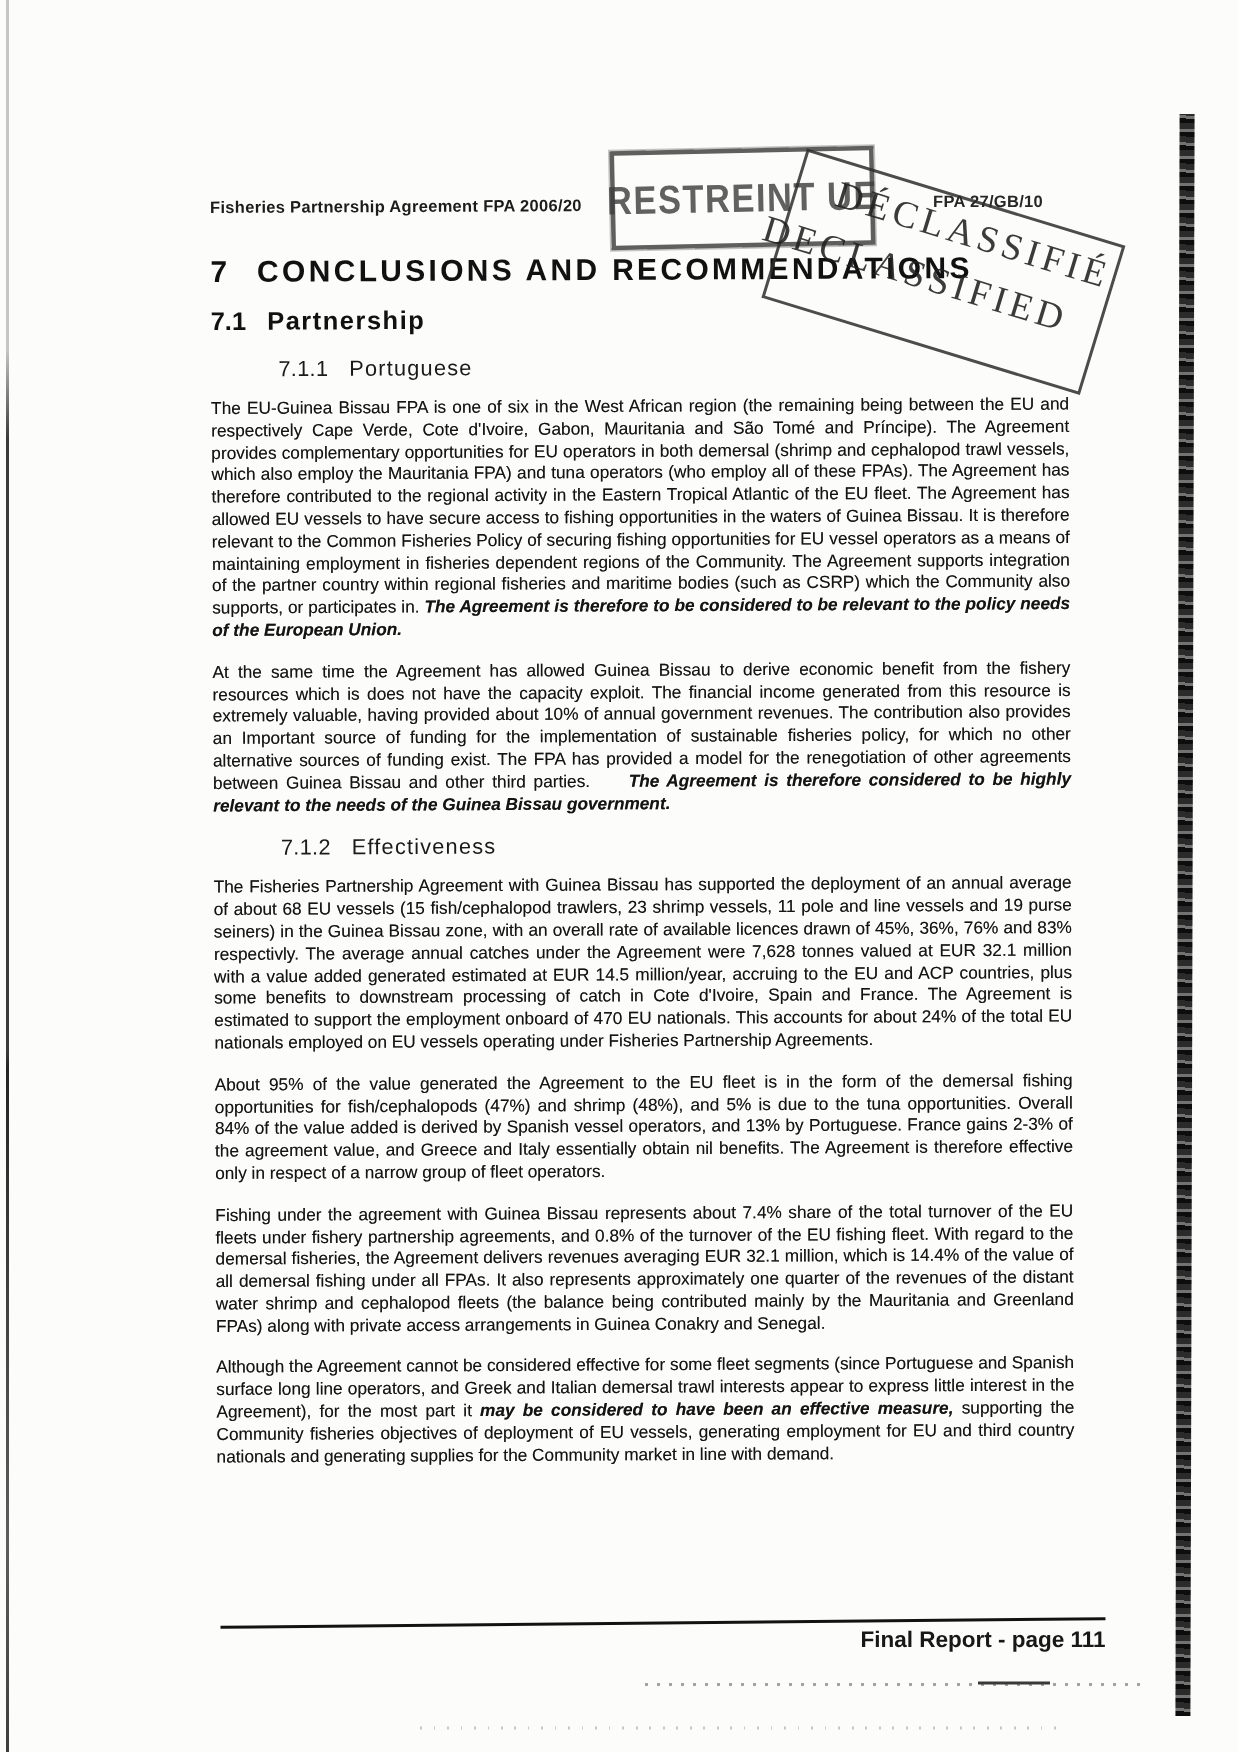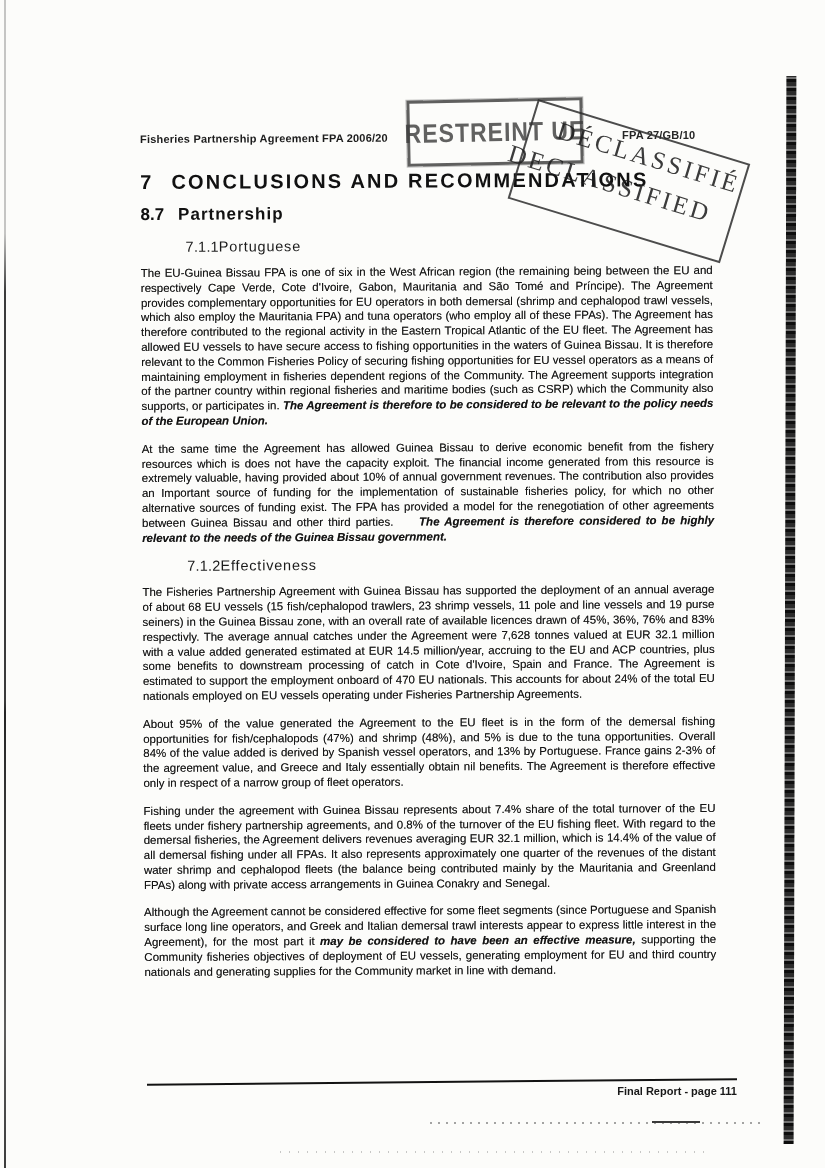--- a/index.html
+++ b/index.html
@@ -40,21 +40,21 @@
     position:absolute;left:140px;top:133px;width:572px;
     transform:rotate(-.3deg);transform-origin:0 0;
     z-index:1;
   }
   .header-ref{font-size:11px;font-weight:bold;letter-spacing:.2px;margin:0 0 26px 0;color:#1c1c1c;}
   h1.h1{font-size:20px;letter-spacing:2.2px;font-weight:bold;margin:0 0 12px 0;line-height:22px;color:#111;}
   h1.h1 .num{margin-right:20px;letter-spacing:0;}
   h2.h2{font-size:17px;letter-spacing:1px;font-weight:bold;margin:0 0 14px 0;line-height:20px;color:#111;}
   h2.h2 .num{margin-right:14px;letter-spacing:0;}
   h3.h3{font-size:14.5px;letter-spacing:.8px;font-weight:400;margin:0 0 11px 45px;line-height:16px;color:#1a1a1a;}
-  h3.h3 .num{letter-spacing:.2px;}
+  h3.h3 .num{margin-right:14px;letter-spacing:.2px;}
   h3.h3.later{margin-top:12px;}
   p.body{
     font-size:11.5px;line-height:14.8px;text-align:justify;
     margin:0 0 13px 0;color:#141414;
     text-shadow:0 0 .4px rgba(20,20,20,.55);
   }
   p.body .bi{font-weight:bold;font-style:italic;}
   
   .stamp-restreint{
     position:absolute;left:407px;top:99px;width:170px;height:60px;
@@ -91,21 +91,21 @@
     font-size:25px;letter-spacing:3px;color:rgba(32,32,32,.88);white-space:nowrap;
   }
   
   .footer-rule{
     position:absolute;left:147px;top:1081px;width:590px;height:0;
     border-top:2.4px solid #121212;
     transform:rotate(-.55deg);
   }
   .footer-text{
     position:absolute;left:147px;top:1085px;width:590px;
-    text-align:right;font-size:11px;font-weight:bold;color:#181818;
+    text-align:right;font-size:15px;font-weight:bold;color:#181818;
   }
 </style>
 </head>
 <body>
 
 <div class="edge-left"></div>
 <div class="edge-right"></div>
 <div class="noise-row-a"></div>
 <div class="noise-dash-a"></div>
 <div class="noise-row-b"></div>
@@ -118,21 +118,21 @@
 <div class="stamp-declassified">
   <span class="fr">DÉCLASSIFIÉ</span>
   <span class="en">DECLASSIFIED</span>
 </div>
 
 <div class="content">
   <p class="header-ref">Fisheries Partnership Agreement FPA 2006/20</p>
 
   <h1 class="h1"><span class="num">7</span><span>CONCLUSIONS AND RECOMMENDATIONS</span></h1>
 
-  <h2 class="h2"><span class="num">8.7</span><span>Partnership</span></h2>
+  <h2 class="h2"><span class="num">7.1</span><span>Partnership</span></h2>
 
   <h3 class="h3"><span class="num">7.1.1</span><span>Portuguese</span></h3>
 
   <p class="body"><span>The EU-Guinea Bissau FPA is one of six in the West African region (the remaining being between the EU and respectively Cape Verde, Cote d'Ivoire, Gabon, Mauritania and São Tomé and Príncipe). The Agreement provides complementary opportunities for EU operators in both demersal (shrimp and cephalopod trawl vessels, which also employ the Mauritania FPA) and tuna operators (who employ all of these FPAs). The Agreement has therefore contributed to the regional activity in the Eastern Tropical Atlantic of the EU fleet. The Agreement has allowed EU vessels to have secure access to fishing opportunities in the waters of Guinea Bissau. It is therefore relevant to the Common Fisheries Policy of securing fishing opportunities for EU vessel operators as a means of maintaining employment in fisheries dependent regions of the Community. The Agreement supports integration of the partner country within regional fisheries and maritime bodies (such as CSRP) which the Community also supports, or participates in. </span><span class="bi">The Agreement is therefore to be considered to be relevant to the policy needs of the European Union.</span></p>
   <p class="body"><span>At the same time the Agreement has allowed Guinea Bissau to derive economic benefit from the fishery resources which is does not have the capacity exploit. The financial income generated from this resource is extremely valuable, having provided about 10% of annual government revenues. The contribution also provides an Important source of funding for the implementation of sustainable fisheries policy, for which no other alternative sources of funding exist. The FPA has provided a model for the renegotiation of other agreements between Guinea Bissau and other third parties.&nbsp;&nbsp;&nbsp;&nbsp; </span><span class="bi">The Agreement is therefore considered to be highly relevant to the needs of the Guinea Bissau government.</span></p>
 
   <h3 class="h3 later"><span class="num">7.1.2</span><span>Effectiveness</span></h3>
 
   <p class="body"><span>The Fisheries Partnership Agreement with Guinea Bissau has supported the deployment of an annual average of about 68 EU vessels (15 fish/cephalopod trawlers, 23 shrimp vessels, 11 pole and line vessels and 19 purse seiners) in the Guinea Bissau zone, with an overall rate of available licences drawn of 45%, 36%, 76% and 83% respectivly. The average annual catches under the Agreement were 7,628 tonnes valued at EUR 32.1 million with a value added generated estimated at EUR 14.5 million/year, accruing to the EU and ACP countries, plus some benefits to downstream processing of catch in Cote d'Ivoire, Spain and France. The Agreement is estimated to support the employment onboard of 470 EU nationals. This accounts for about 24% of the total EU nationals employed on EU vessels operating under Fisheries Partnership Agreements.</span></p>
   <p class="body"><span>About 95% of the value generated the Agreement to the EU fleet is in the form of the demersal fishing opportunities for fish/cephalopods (47%) and shrimp (48%), and 5% is due to the tuna opportunities. Overall 84% of the value added is derived by Spanish vessel operators, and 13% by Portuguese. France gains 2-3% of the agreement value, and Greece and Italy essentially obtain nil benefits. The Agreement is therefore effective only in respect of a narrow group of fleet operators.</span></p>

